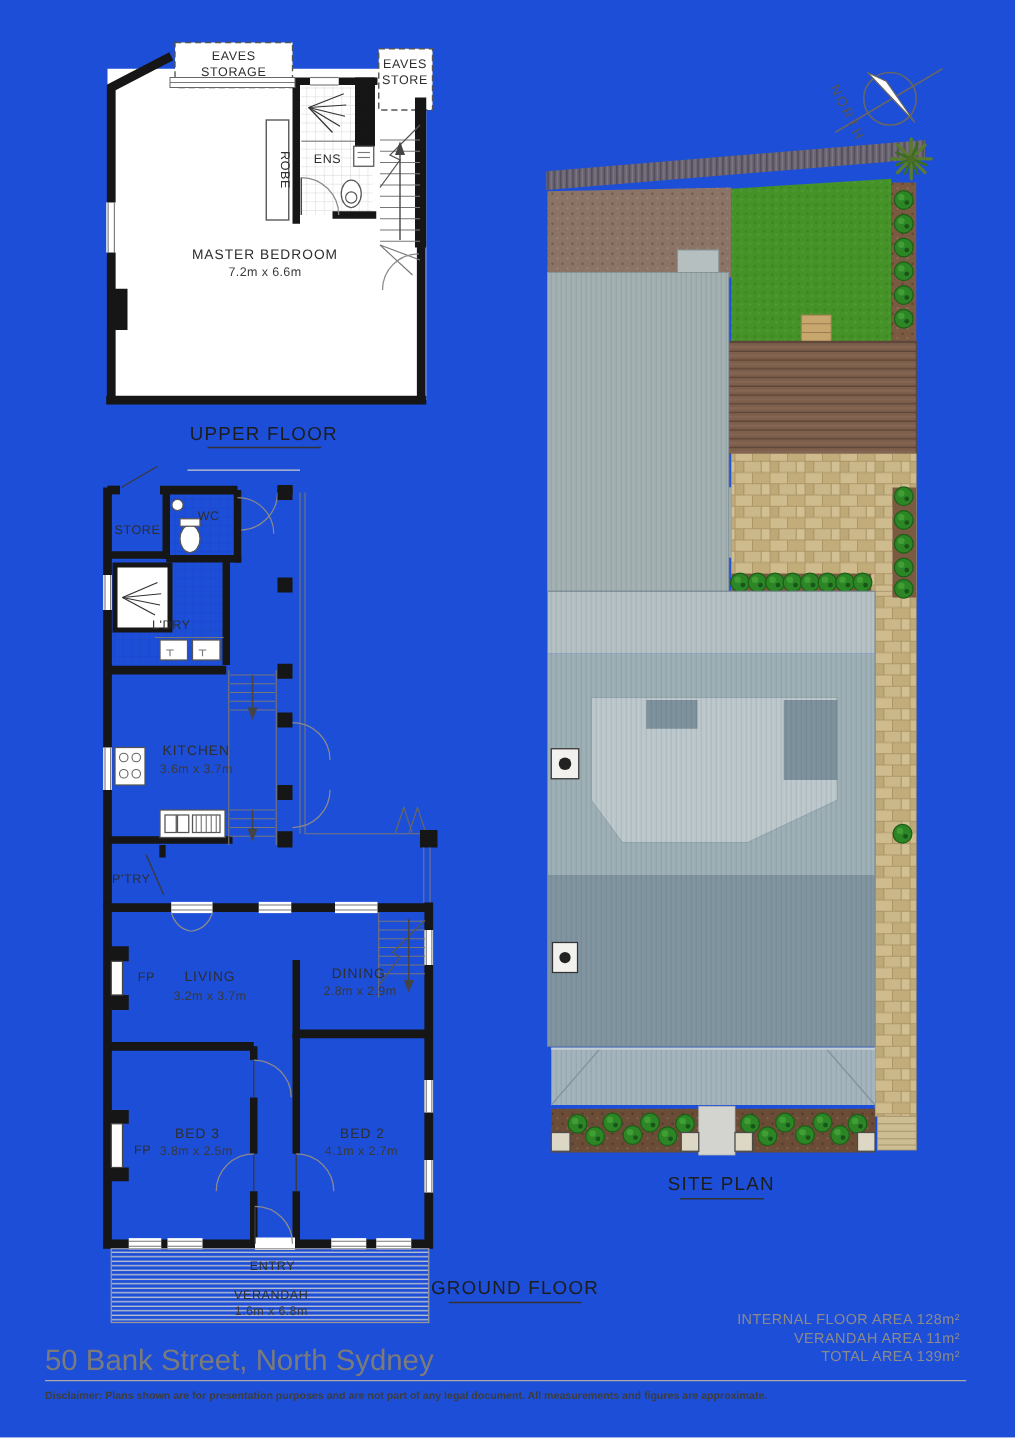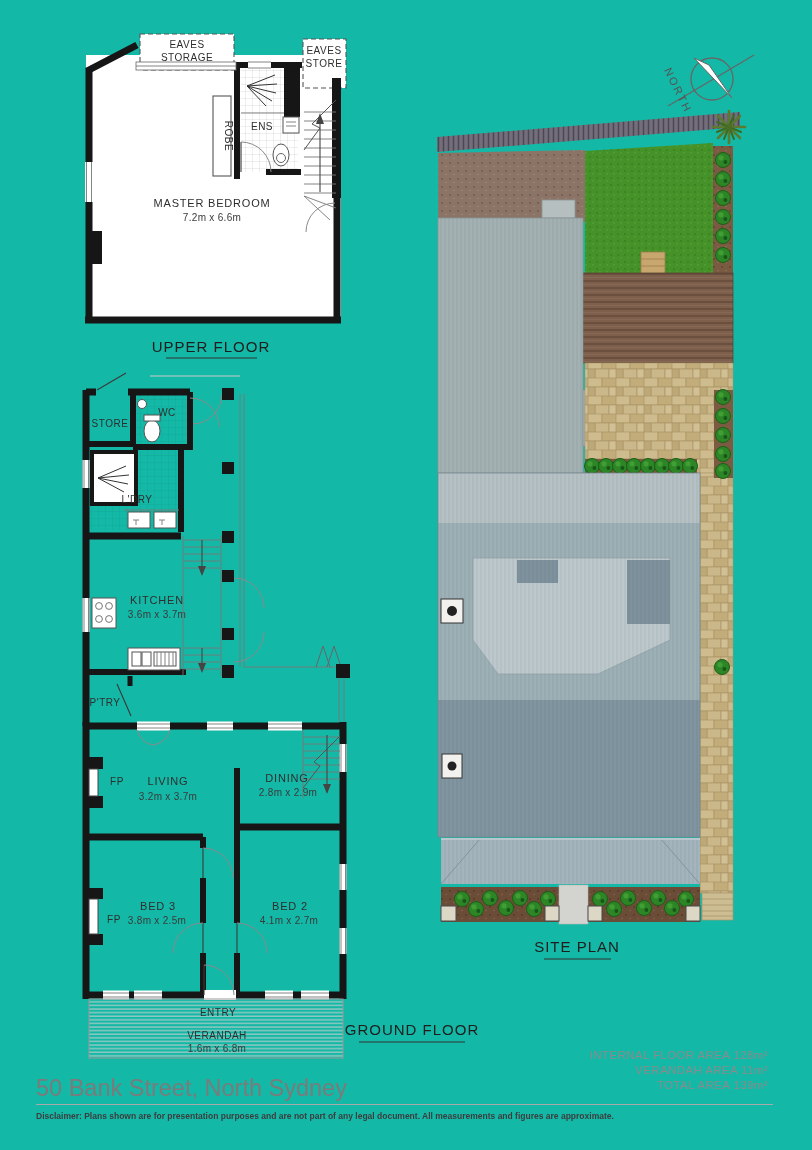--- a/index.html
+++ b/index.html
@@ -1,16 +1,16 @@
 <!DOCTYPE html>
 <html><head>
 <meta charset="utf-8">
 <style>
   html,body{margin:0;padding:0;background:#ffffff;}
-  .page{position:relative;width:812px;height:1150px;background:#14b8a6;overflow:hidden;
+  .page{position:relative;width:812px;height:1150px;background:#1d4ed8;overflow:hidden;
         font-family:"Liberation Sans", sans-serif;}
   svg text{font-family:"Liberation Sans", sans-serif;}
   .room{font-size:11px;fill:#2e2e2e;letter-spacing:.8px;text-anchor:middle;}
   .small{font-size:10px;fill:#2e2e2e;letter-spacing:.5px;text-anchor:middle;}
   .dims{font-size:10px;fill:#3a3a3a;letter-spacing:.3px;text-anchor:middle;}
   .sect{font-size:15px;fill:#1d1d1d;letter-spacing:1px;text-anchor:middle;}
   .addr{font-size:23.5px;fill:#7b7b7b;}
   .areas{font-size:11.5px;fill:#8b8b8b;letter-spacing:.4px;text-anchor:end;}
   .disc{font-size:8.5px;fill:#3d3d3d;font-weight:bold;}
   .north{font-size:11px;fill:#555;letter-spacing:2px;}

